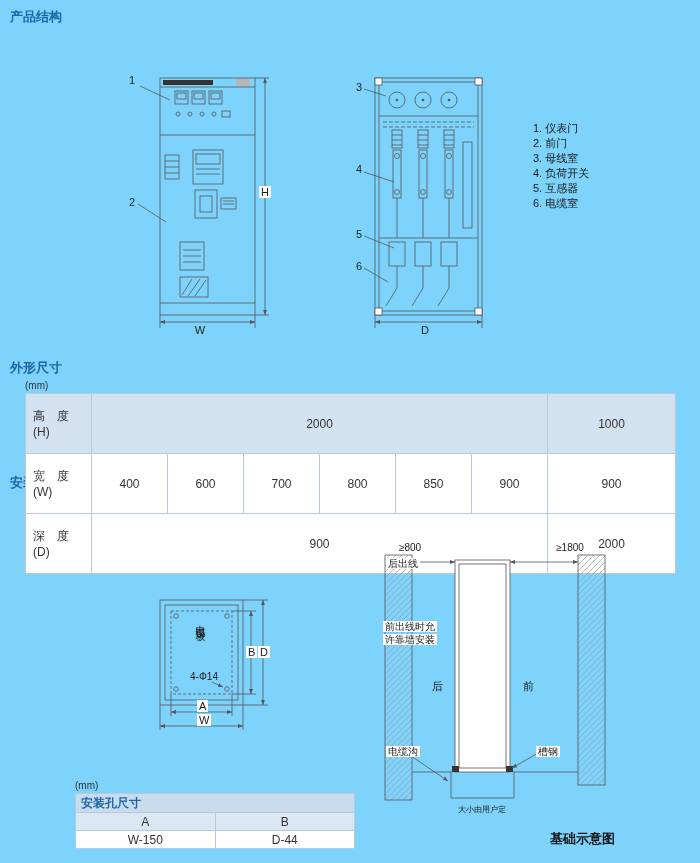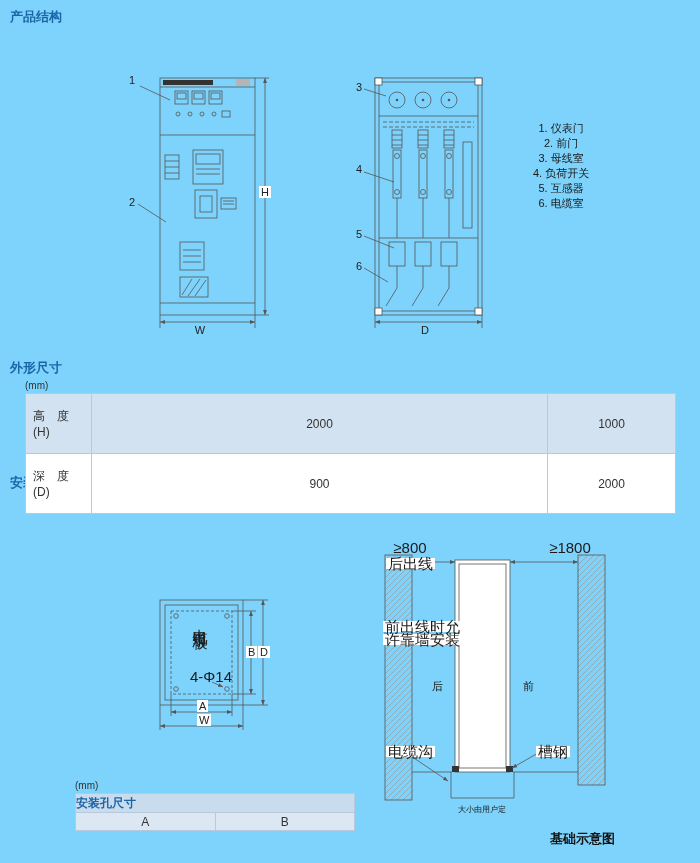--- a/index.html
+++ b/index.html
@@ -1,33 +1,33 @@
 <!DOCTYPE html>
 <html><head>
 <meta charset="utf-8">
 <style>
   html,body { margin:0; padding:0; background:#fff; font-family:"Liberation Sans", sans-serif; }
   .page { position:relative; width:700px; height:863px; background:#7dd3fc; overflow:hidden; }
   .sec-title { position:absolute; font-size:13px; font-weight:bold; color:#1b66a7; }
   .small-label { position:absolute; font-size:11px; color:#1a1a1a; line-height:12px; }
-  .tiny-label { position:absolute; font-size:15px; color:#1a1a1a; line-height:11px; }
+  .tiny-label { position:absolute; font-size:10px; color:#1a1a1a; line-height:11px; }
   .micro-label { position:absolute; font-size:8px; color:#1a1a1a; line-height:9px;margin-top:23px; }
   .dim-letter { position:absolute; font-size:11px; color:#222; line-height:12px; }
   .white-bg { background:#fff; padding:0 2px; }
   .center { text-align:center; }
   .mm { position:absolute; font-size:10px; color:#333; text-align:left; }
   .vertical { writing-mode:vertical-rl; letter-spacing:2px; }
   .legend { position:absolute; left:533px; top:121px; font-size:11px; color:#1a1a1a; }
-  .legend div { line-height:15px;text-align:center; }
+  .legend div { line-height:15px; }
   .dims-table { position:absolute; left:25px; top:393px; width:650px; border-collapse:collapse; table-layout:fixed; font-size:12px; color:#333; }
   .dims-table td { border:1px solid #b7c9da; text-align:center; height:22px; padding:14px; background:#fff; }
   .dims-table tr.hdr td { background:#d3e2f0; }
   .dims-table td.lbl { text-align:left; padding-left:7px; }
   .holes-wrap { position:absolute; left:75px; top:793px; width:280px; }
-  .holes-title { height:18px; line-height:18px; background:#c9dcee; color:#1b66a7; font-size:12px; font-weight:bold; border:1px solid #b7c9da; border-bottom:none; }
+  .holes-title { height:18px; line-height:18px; background:#c9dcee; color:#1b66a7; font-size:12px; font-weight:bold; padding-left:5px; border:1px solid #b7c9da; border-bottom:none; }
   .holes-table { width:100%; border-collapse:collapse; table-layout:fixed; font-size:12px; color:#333; }
   .holes-table td { border:1px solid #b7c9da; text-align:center; height:17px; padding:0; background:#fff; }
   .holes-table tr.hdr td { background:#dbe8f4; }
   svg.diagram { position:absolute; }
   .caption { position:absolute; font-size:13px; font-weight:bold; color:#111; text-align:right; }
 </style>
 </head>
 <body>
 
 <div class="page">
@@ -203,20 +203,30 @@
       <col style="width:76px">
         <col style="width:76px">
         <col style="width:76px">
         <col style="width:128px">
     </colgroup>
     <tbody>
         <tr class="hdr">
       <td class="lbl">高　度(H)</td>
       <td colspan="6">2000</td>
       <td>1000</td>
+    </tr>
+    <tr>
+      <td class="lbl">宽　度(W)</td>
+      <td>400</td>
+      <td>600</td>
+      <td>700</td>
+      <td>800</td>
+      <td>850</td>
+      <td>900</td>
+      <td>900</td>
     </tr>
     <tr>
       <td class="lbl">深　度(D)</td>
       <td colspan="6">900</td>
       <td>2000</td>
     </tr>
   </tbody>
     </table>
 
   <svg class="diagram" style="left:140px;top:590px" width="150" height="155">
@@ -296,17 +306,21 @@
 
   <span class="mm" style="left:75px;top:780px;width:280px">(mm)</span>
   <div class="holes-wrap">
     <div class="holes-title">安装孔尺寸</div>
     <table class="holes-table">
       <tbody>
           <tr class="hdr">
         <td>A</td>
         <td>B</td>
       </tr>
+      <tr>
+        <td>W-150</td>
+        <td>D-44</td>
+      </tr>
     </tbody>
       </table>
   </div>
 
 </div>
 
 </body></html>

